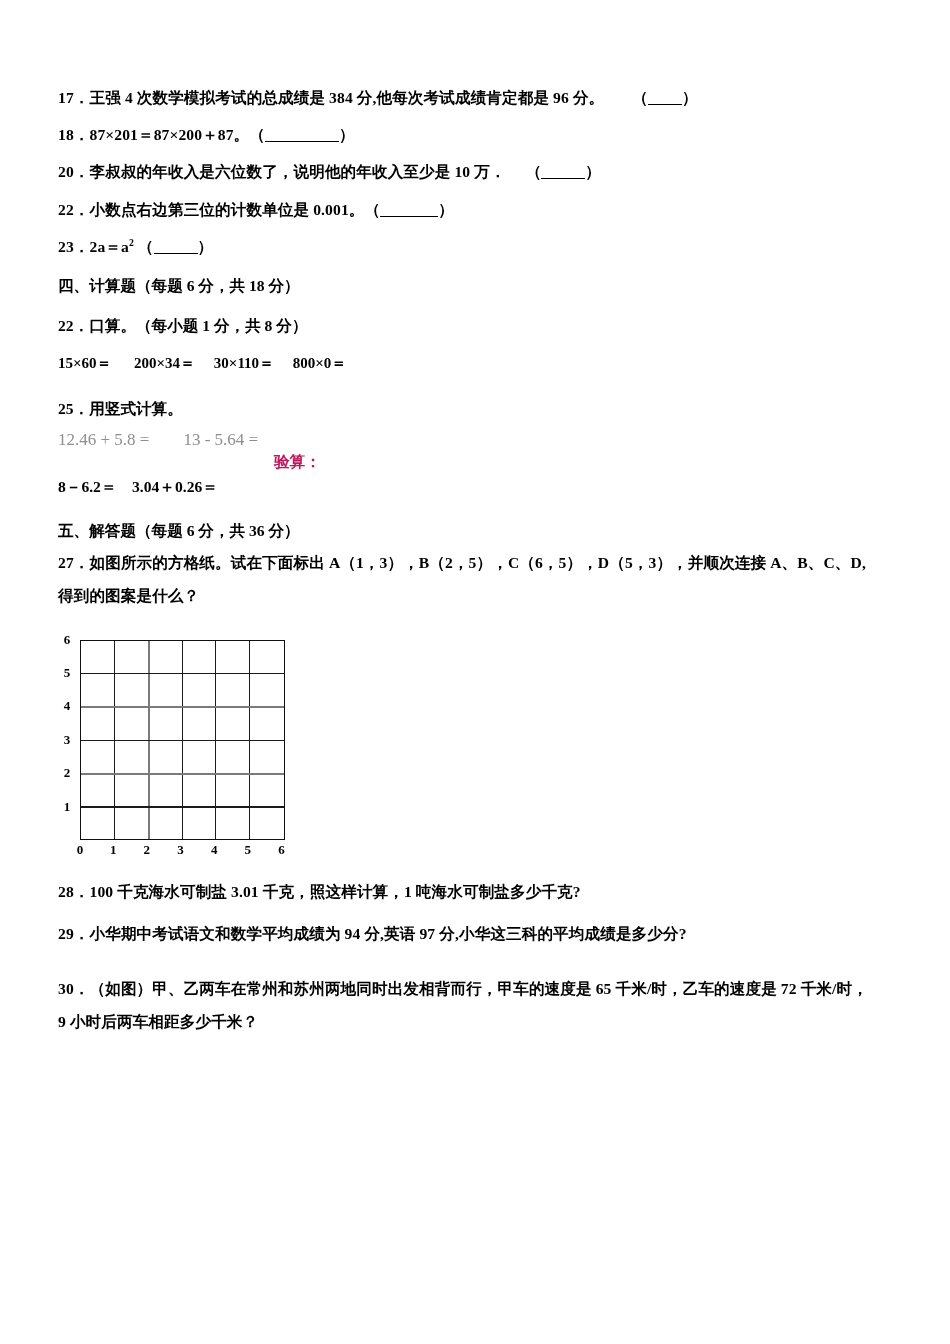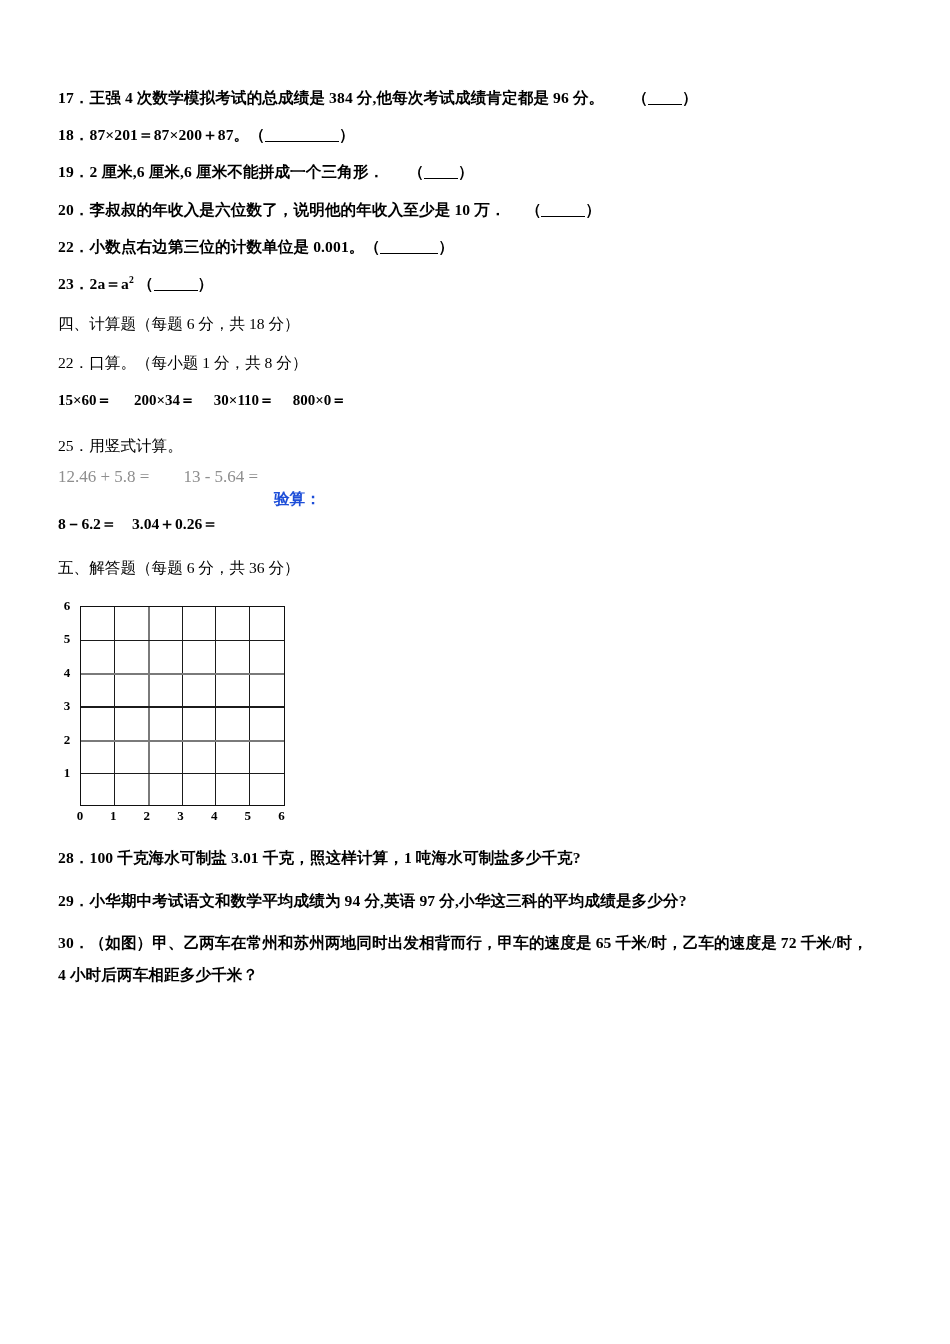--- a/index.html
+++ b/index.html
@@ -37,21 +37,21 @@
     line-height: 1.52;
     margin: 0 0 13.5px 0;
     text-align: left;
     letter-spacing: 0.1px;
     word-break: break-all;
   }
   .q-wrap { line-height: 2.1; margin-bottom: 6px; }
 
   .sec {
     font-family: "Liberation Serif", "DejaVu Serif", serif;
-    font-weight: normal;
+    font-weight: bold;
     font-size: 15.6px;
     line-height: 1.5;
     margin: 16px 0 5px 0;
   }
 
   .blank {
     display: inline-block;
     border-bottom: 1.4px solid #000;
     vertical-align: -2px;
   }
@@ -80,21 +80,21 @@
     font-size: 17px;
     color: #8e8e8e;
     margin: 10px 0 0 0;
     white-space: pre;
     line-height: 1.0;
   }
   .verify {
     font-family: "Liberation Serif", "DejaVu Serif", serif;
     font-weight: bold;
     font-size: 15.6px;
-    color: #1d4ed8;
+    color: #be185d;
     margin: 6px 0 0 216px;
     line-height: 1.0;
   }
   .vert-line {
     font-family: "Liberation Serif", "DejaVu Serif", serif;
     font-weight: bold;
     font-size: 15.6px;
     margin: 10px 0 0 0;
     white-space: pre;
     line-height: 1.0;
@@ -151,24 +151,20 @@
 
   <p class="q">
     <span>17．</span><span>王强 4 次数学模拟考试的总成绩是 384 分,他每次考试成绩肯定都是 96 分。</span>
     <span style="display:inline-block;width:24px"></span>（<span class="blank bl-s"></span>）
   </p>
 
   <p class="q">
     <span>18．</span><span>87×201＝87×200＋87。</span>（<span class="blank bl-l"></span>）
   </p>
 
-  <p class="q">
-    <span>19．</span><span>2 厘米,6 厘米,6 厘米不能拼成一个三角形．</span>
-    <span style="display:inline-block;width:20px"></span>（<span class="blank bl-s"></span>）
-  </p>
 
   <p class="q">
     <span>20．</span><span>李叔叔的年收入是六位数了，说明他的年收入至少是 10 万．</span>
     <span style="display:inline-block;width:16px"></span>（<span class="blank bl-m"></span>）
   </p>
 
 
   <p class="q" style="margin-top:2px">
     <span>22．</span><span>小数点右边第三位的计数单位是 0.001。</span>（<span class="blank bl-xl"></span>）
   </p>
@@ -188,20 +184,25 @@
   <p class="sec" style="margin-top:26px">
     <span>25．</span><span>用竖式计算。</span>
   </p>
   <p class="mathline">12.46 + 5.8 =        13 - 5.64 =</p>
   <p class="verify">验算：</p>
 
   <p class="vert-line">8－6.2＝    3.04＋0.26＝</p>
 
   <p class="sec" style="margin-top:24px">五、解答题（每题 6 分，共 36 分）</p>
 
+  <p class="q q-wrap" style="margin-bottom:0">
+    <span>27．</span><span>如图所示的方格纸。试在下面标出 A（1，3），B（2，5），C（6，5），D（5，3），并顺次连接 A、B、C、D,</span>
+    <br>
+    <span>得到的图案是什么？</span>
+  </p>
 
   <div class="figure-wrap">
     <div class="grid-box">
 
       <div class="gl-v" style="left:33.17px"></div>
       <div class="gl-v gl-thick" style="left:66.83px"></div>
       <div class="gl-v" style="left:100.5px"></div>
       <div class="gl-v" style="left:134.17px"></div>
       <div class="gl-v" style="left:167.83px"></div>
 
@@ -229,20 +230,20 @@
   </div>
 
   <p class="q" style="margin-top:24px">
     <span>28．</span><span>100 千克海水可制盐 3.01 千克，照这样计算，1 吨海水可制盐多少千克?</span>
   </p>
 
   <p class="q" style="margin-top:19px">
     <span>29．</span><span>小华期中考试语文和数学平均成绩为 94 分,英语 97 分,小华这三科的平均成绩是多少分?</span>
   </p>
 
-  <p class="q q-wrap" style="margin-top:14px">
+  <p class="q q-wrap" style="margin-top:27px">
     <span>30．</span><span>（如图）甲、乙两车在常州和苏州两地同时出发相背而行，甲车的速度是 65 千米/时，乙车的速度是 72 千米/时，</span>
     <br>
-    <span>4 小时后两车相距多少千米？</span>
+    <span>9 小时后两车相距多少千米？</span>
   </p>
 
 </div>
 </div>
 
 </body></html>

